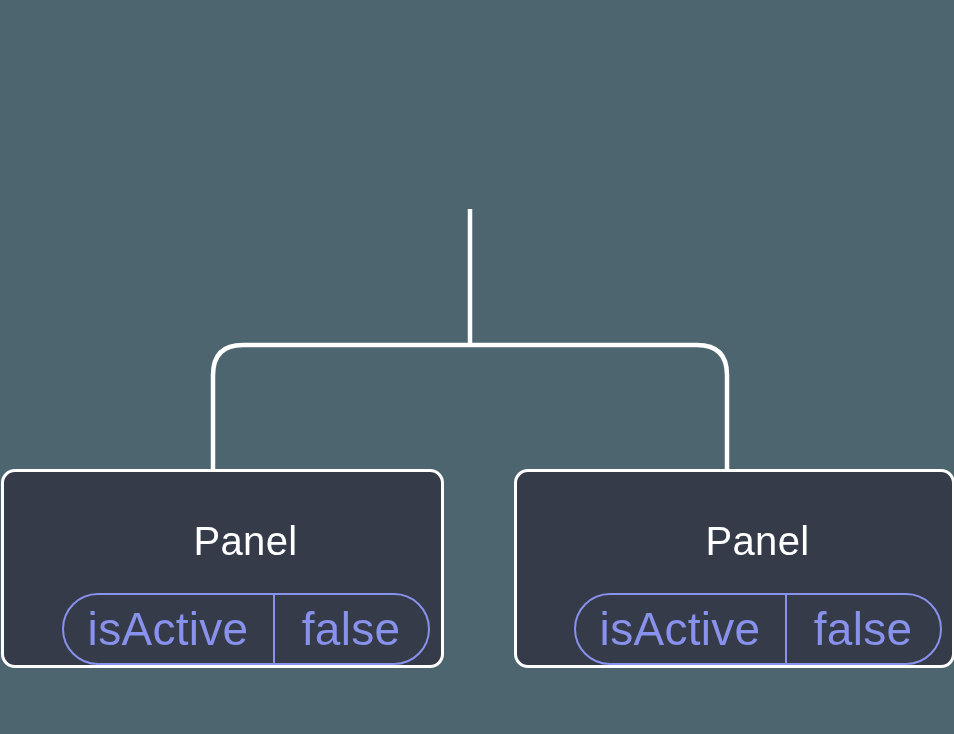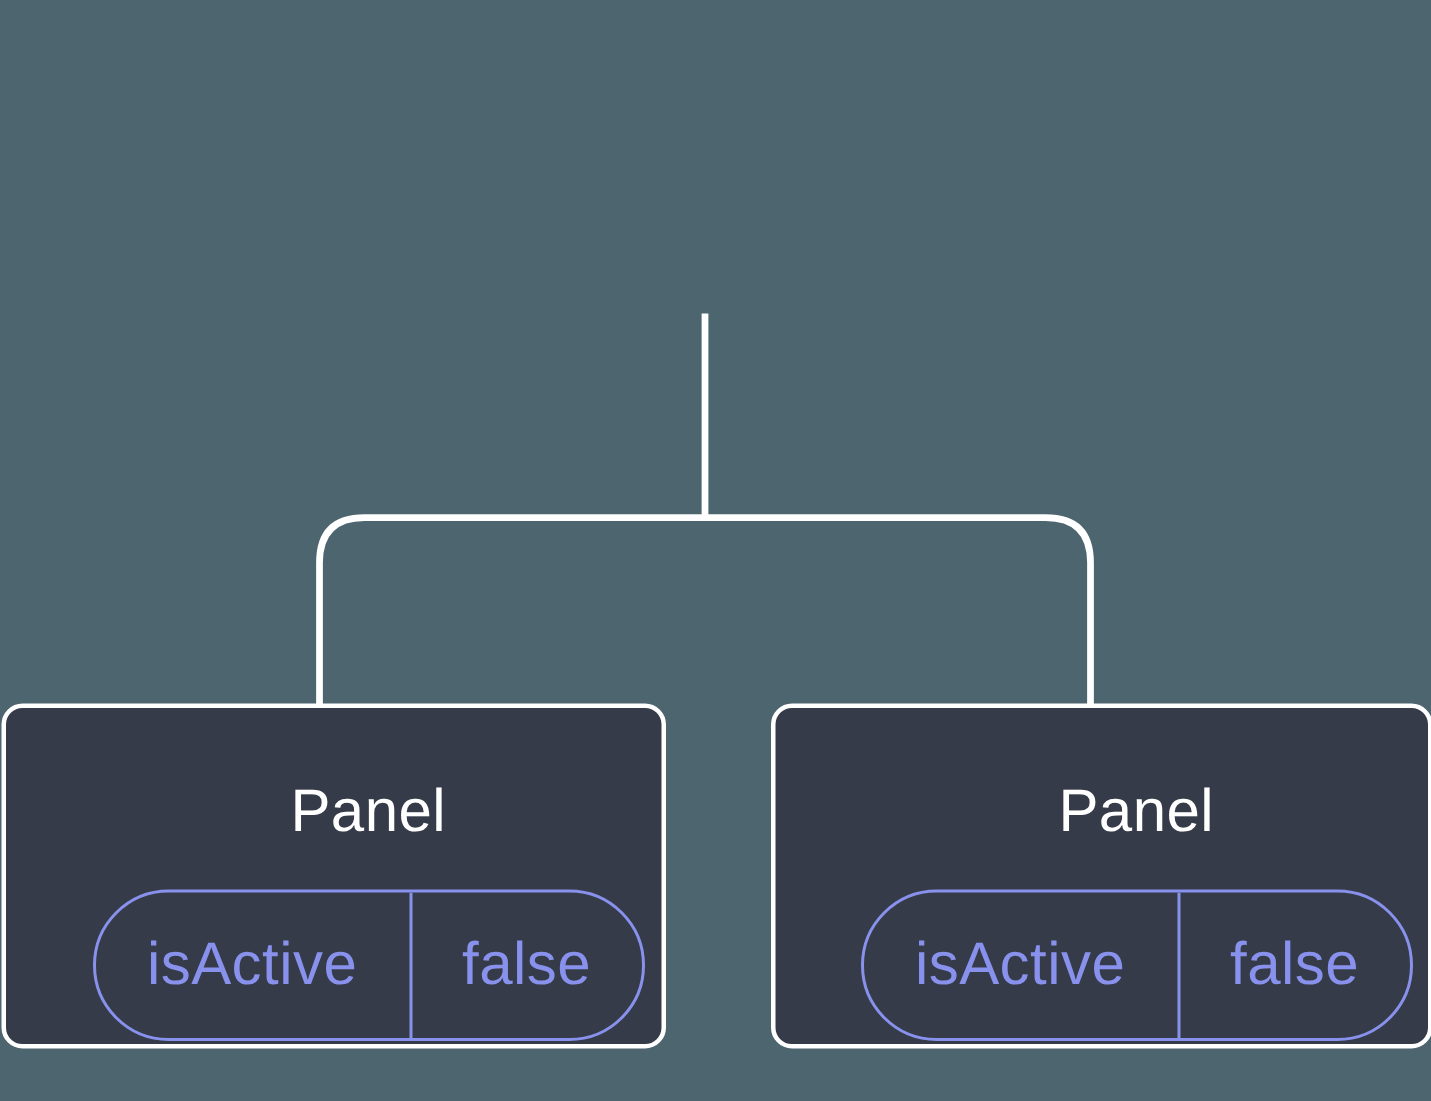--- a/index.html
+++ b/index.html
@@ -50,21 +50,21 @@
   }
   .node-label {
     color: var(--node-text);
     font-size: 40px;
     font-weight: 500;
     line-height: 48px;
     letter-spacing: 0.3px;
   }
   .node-panel {
     top: 469px;
-    height: 230px;
+    height: 199px;
     display: flex;
     flex-direction: column;
     align-items: center;
     padding-top: 45px;
     padding-left: 46px;
   }
   .node-panel-left  { left: 1px;   width: 443px; }
   .node-panel-right { left: 514px; width: 441px; }
   .node-panel .node-label { margin-bottom: 28px; }
   .state-pill {
@@ -74,21 +74,21 @@
     border-radius: 9999px;
     display: flex;
     align-items: stretch;
     overflow: hidden;
   }
   .state-cell {
     display: flex;
     align-items: center;
     justify-content: center;
     color: var(--state-accent);
-    font-size: 40px;
+    font-size: 46px;
     font-weight: 400;
     letter-spacing: 0.3px;
   }
   .state-key {
     flex: 0 0 58%;
     border-right: 2px solid var(--state-accent);
   }
   .state-value { flex: 1 1 auto; }
 </style>
 </head>

